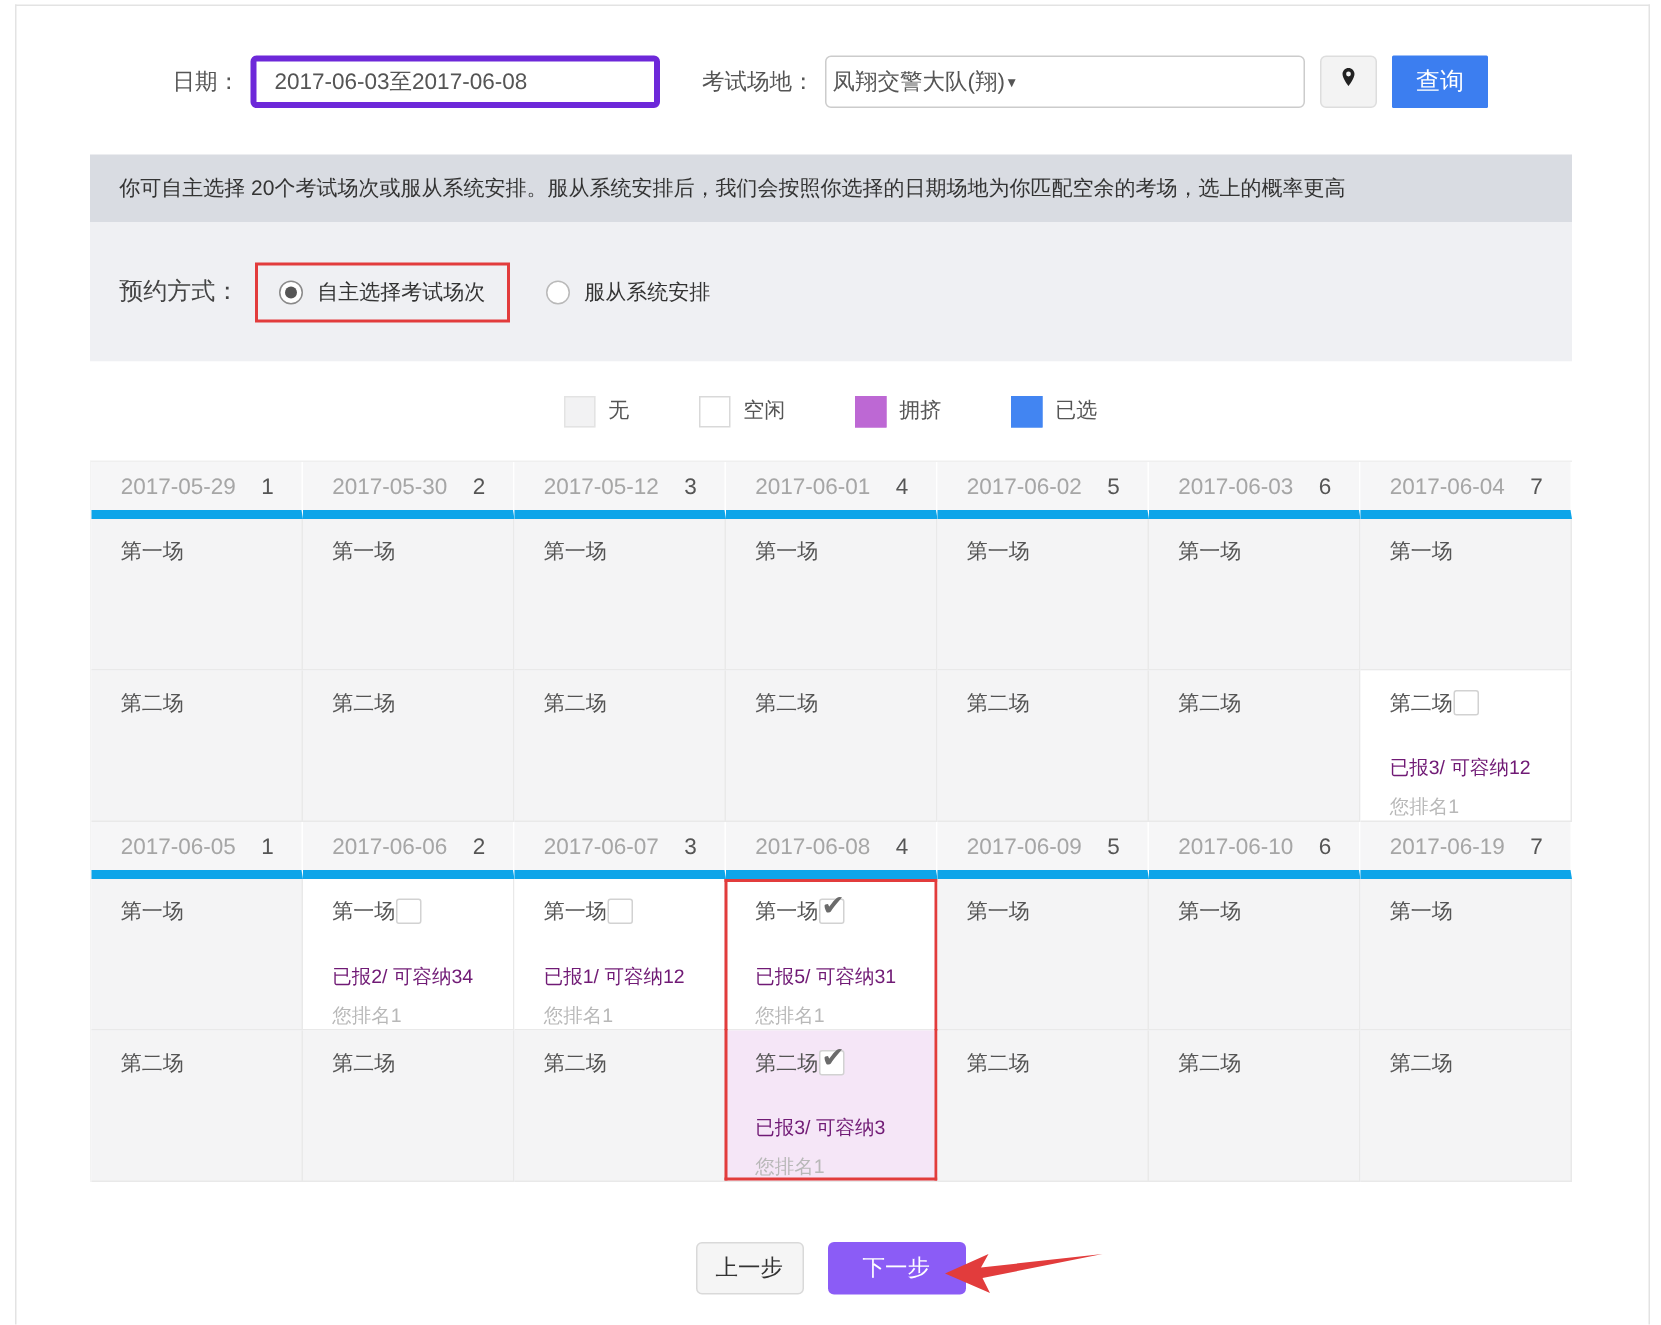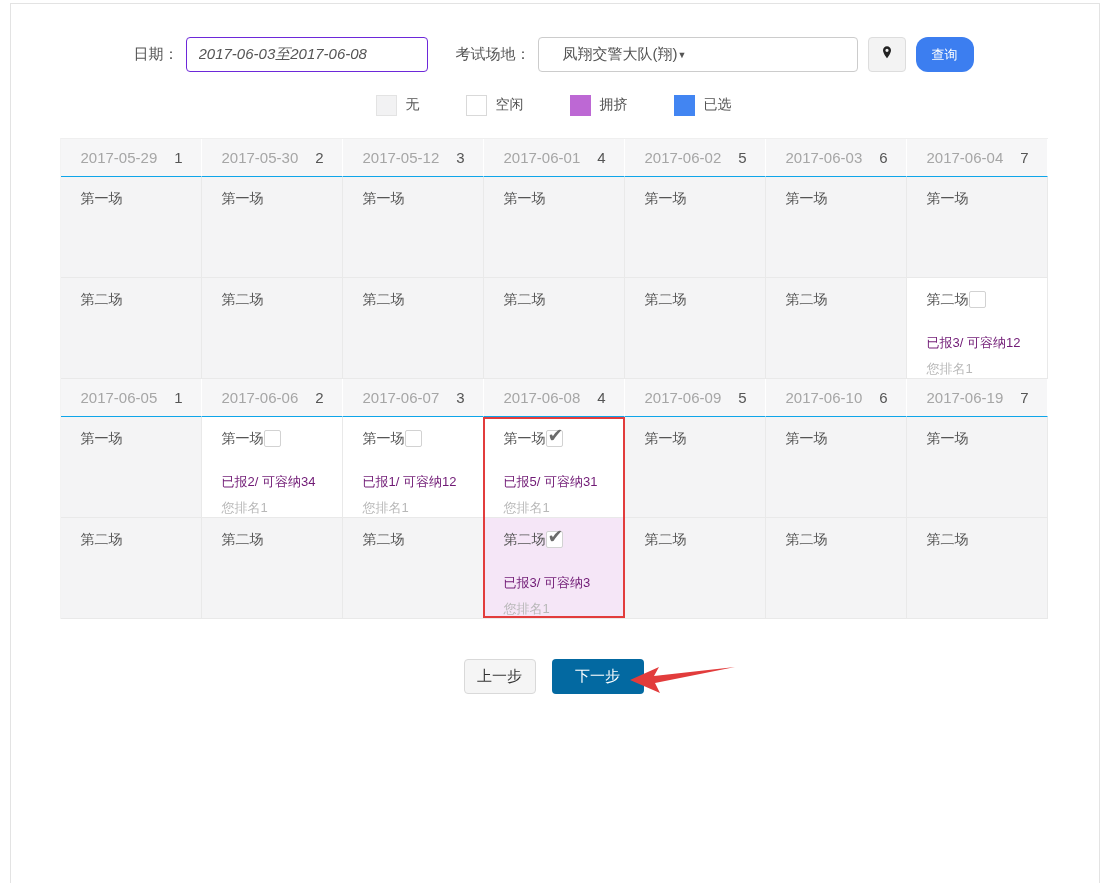--- a/index.html
+++ b/index.html
@@ -8,31 +8,31 @@
     width:1107px; height:883px; background:#fff; position:relative; overflow:hidden;
     font-family:"Liberation Sans","DejaVu Sans",sans-serif; color:#333;
   }
   .frame { position:absolute; left:10px; top:3px; width:1090px; height:895px;
     border:1px solid #e3e3e3; border-bottom:none; pointer-events:none; }
   .content { width:988px; margin:0 auto; position:relative; }
 
   
   .filter-bar { display:flex; align-items:center; justify-content:center; padding-top:37px; }
   .flabel { font-size:15px; color:#555; margin-right:7px; white-space:nowrap; }
-  .text-input { width:242px; height:35px; border:1px solid #6d28d9; border-radius:4px;
-    padding:0 12px; font-size:15px; color:#555; outline:none; font-family:inherit;font-style:italic; }
+  .text-input { width:273px; height:35px; border:4px solid #6d28d9; border-radius:4px;
+    padding:0 12px; font-size:15px; color:#555; outline:none; font-family:inherit; }
   .venue-group { margin-left:28px; display:flex; align-items:center; }
   .select-box { width:320px; height:35px; border:1px solid #ccc; border-radius:4px; background:#fff;
-    display:flex; align-items:center; justify-content:flex-start; padding:0 24px; cursor:pointer; }
+    display:flex; align-items:center; justify-content:flex-start; padding:0 4px; cursor:pointer; }
   .select-value { font-size:15px; color:#555; }
   .caret { font-size:9px; color:#555; }
   .pin-btn { width:38px; height:35px; margin-left:10px; border:1px solid #ddd; border-radius:4px;
     background:#f3f3f3; display:flex; align-items:center; justify-content:center; cursor:pointer; }
   .query-btn { height:35px; margin-left:10px; padding:0 16px; background:#3c7ef0; color:#fff;
-    border:none; border-radius:12px; font-size:13px; cursor:pointer; font-family:inherit; }
+    border:none; border-radius:1px; font-size:16px; cursor:pointer; font-family:inherit; }
 
   
   .banner { margin-top:31px; height:45px; background:#d9dce2; display:flex; align-items:center;
     padding:0 20px; font-size:14px; color:#333; }
 
   
   .method { height:93px; background:#eff0f3; display:flex; align-items:center; padding-left:20px; }
   .method-label { font-size:16px; color:#444; margin-right:10px; }
   .option { display:flex; align-items:center; padding:9px 14px; cursor:pointer; border:2px solid transparent; }
   .option.highlight { border-color:#e23c3c; background:#fff0; }
@@ -47,21 +47,21 @@
   
   .legend { height:66px; background:#fff; display:flex; align-items:center; justify-content:center; gap:46px; }
   .legend-item { display:flex; align-items:center; gap:9px; }
   .swatch { width:21px; height:21px; }
   .legend-label { font-size:14px; color:#555; }
 
   
   .calendar { border-top:1px solid #efefef; border-left:1px solid #f3f3f3; }
   .week { display:grid; grid-template-columns:repeat(7,1fr); }
   .hcell { height:38px; background:#f6f6f7; display:flex; align-items:center; justify-content:space-between;
-    padding:0 18px 0 20px; border-right:1px solid #fff; border-bottom:1px solid #0ea5e9; }
+    padding:0 18px 0 20px; border-right:1px solid #fff; border-bottom:6px solid #0ea5e9; }
   .hdate { font-size:15px; color:#a6a6a6; }
   .hnum { font-size:15px; color:#555; }
   .cell { height:101px; padding:13px 11px 0 20px; position:relative; background:#fff;
     border-right:1px solid #e9e9e9; border-bottom:1px solid #e9e9e9; }
   .cell.none { background:#f4f4f5; }
   .cell.crowded { background:#f5e6f7; }
   .cell-top { display:flex; align-items:flex-start; justify-content:flex-start; }
   .session-label { font-size:14px; color:#555; }
   .checkbox { width:17px; height:17px; border:1px solid #d2d2d2; border-radius:2px; background:#fff;
     position:relative; cursor:pointer; flex:none; }
@@ -71,21 +71,21 @@
   .rank { margin-top:8px; font-size:13px; color:#b8b8b8; }
   .cell.hl-top::after { content:""; position:absolute; left:-1px; top:0; right:-1px; bottom:-1px;
     border:2px solid #e23c3c; border-bottom:none; pointer-events:none; }
   .cell.hl-bottom::after { content:""; position:absolute; left:-1px; top:-1px; right:-1px; bottom:0;
     border:2px solid #e23c3c; border-top:none; pointer-events:none; }
 
   
   .footer { margin-top:40px; display:flex; justify-content:center; gap:16px; position:relative; }
   .btn-prev { width:72px; height:35px; background:#f5f5f5; border:1px solid #d9d9d9; border-radius:4px;
     font-size:15px; color:#333; cursor:pointer; font-family:inherit; }
-  .btn-next { width:92px; height:35px; background:#0369a1; border:none; border-radius:4px;
+  .btn-next { width:92px; height:35px; background:#8b5cf6; border:none; border-radius:4px;
     font-size:15px; color:#fff; cursor:pointer; font-family:inherit; }
   .arrow-anno { position:absolute; left:calc(50% + 76px); top:2px; width:108px; height:36px; }
 </style>
 </head>
 <body>
 
 <div class="frame"></div>
 
 <div class="content">
 
@@ -102,21 +102,37 @@
     <div class="pin-btn">
       <span>
         <svg width="16" height="16" viewBox="0 0 24 24" fill="#222">
             <path d="M12 2C8.7 2 6 4.7 6 8c0 4.6 6 12 6 12s6-7.4 6-12c0-3.3-2.7-6-6-6zm0 8.4A2.4 2.4 0 1 1 12 5.6a2.4 2.4 0 0 1 0 4.8z"></path>
           </svg>
       </span>
     </div>
     <button class="query-btn">查询</button>
   </div>
 
-
+  <div class="banner">
+    <span>你可自主选择 20个考试场次或服从系统安排。服从系统安排后，我们会按照你选择的日期场地为你匹配空余的考场，选上的概率更高</span>
+  </div>
+
+  <div class="method">
+    <span class="method-label">预约方式：</span>
+    <div id="method-options" style="display:flex;align-items:center;">
+        <div class="option highlight">
+          <div class="radio on"></div>
+          <div class="option-label">自主选择考试场次</div>
+        </div>
+        <div class="option">
+          <div class="radio"></div>
+          <div class="option-label">服从系统安排</div>
+        </div>
+      </div>
+  </div>
 
   <div class="legend" id="legend-row">
       <div class="legend-item">
         <div class="swatch" style="background: rgb(242, 242, 243); border: 1px solid rgb(227, 227, 227);"></div>
         <div class="legend-label">无</div>
       </div>
       <div class="legend-item">
         <div class="swatch" style="background: rgb(255, 255, 255); border: 1px solid rgb(217, 217, 217);"></div>
         <div class="legend-label">空闲</div>
       </div>

